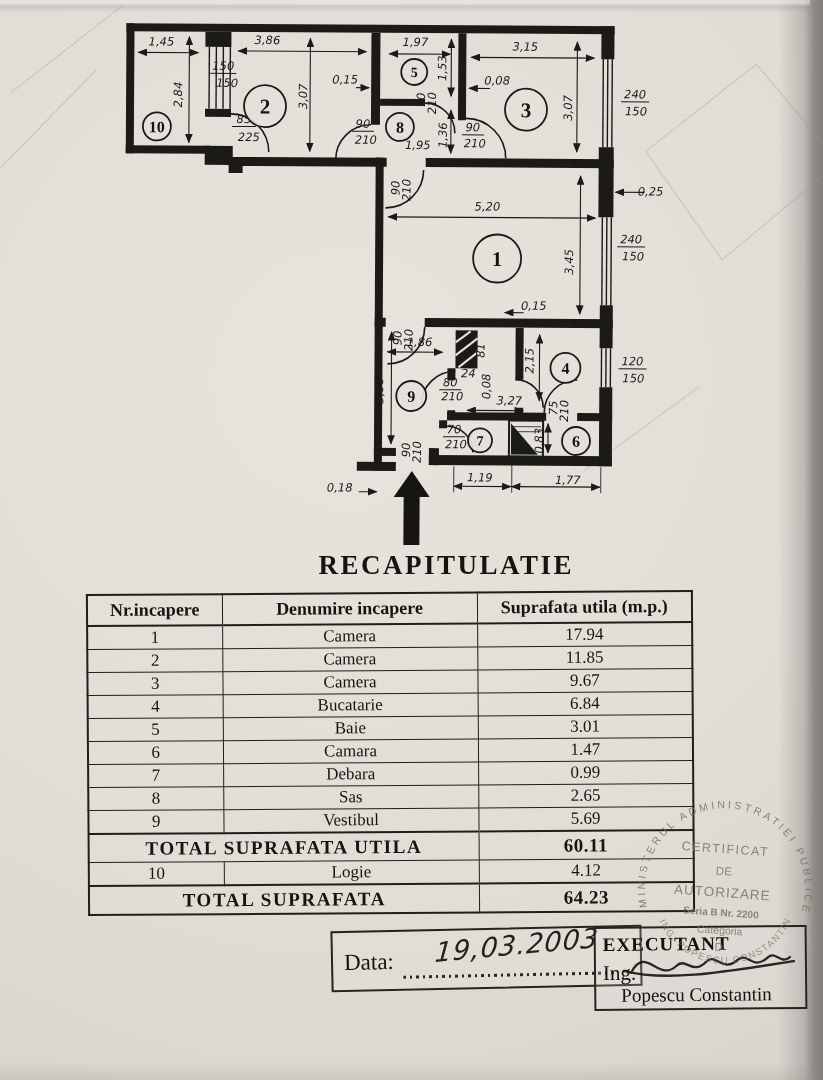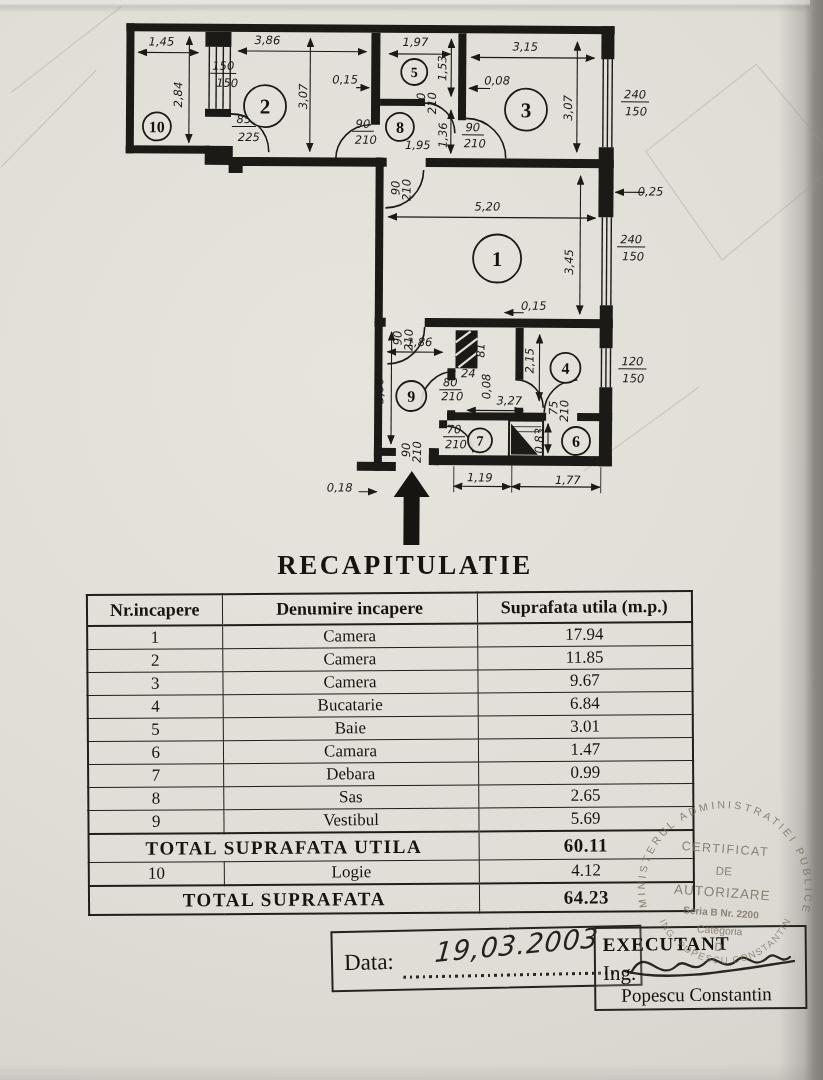--- a/index.html
+++ b/index.html
@@ -23,21 +23,21 @@
   .dim{font-family:"DejaVu Sans",sans-serif;font-style:italic;font-size:11.5px;fill:#1c1a17;text-anchor:middle}
   .dimu{stroke:#1c1a17;stroke-width:1}
   .dline{stroke:#1c1a17;stroke-width:1.1;fill:none}
   .ext{stroke:#1c1a17;stroke-width:.85;fill:none}
   .arc{stroke:#1c1a17;stroke-width:1.6;fill:none}
   .win{stroke:#1c1a17;stroke-width:1.4}
   .roomc{fill:rgba(228,225,219,.92);stroke:#1c1a17;stroke-width:1.8}
   .roomt{font-family:"Liberation Serif",serif;fill:#14120e;text-anchor:middle;font-weight:600}
   .hatchw{stroke:#e4e1db;stroke-width:2.2}
 
-  #page-title{position:absolute;left:228px;top:550px;width:354px;text-align:center;
+  #page-title{position:absolute;left:220px;top:550px;width:354px;text-align:right;
     font-weight:700;font-size:27px;letter-spacing:2.5px;color:#17140f}
 
   table.recap{position:absolute;left:87px;top:592px;width:605px;border-collapse:collapse;
     transform:rotate(-.4deg);table-layout:fixed;background:rgba(226,223,217,.25)}
   table.recap th, table.recap td{border:1.7px solid #211e1a;text-align:center;padding:0;
     font-family:"Liberation Serif",serif;color:#17140f;overflow:hidden;white-space:nowrap}
   table.recap{border:2.6px solid #211e1a}
   table.recap th{height:29px;font-size:18px;font-weight:700;border-bottom-width:2.4px}
   table.recap td{height:22px;font-size:17px}
   tr.total-row td{height:27px;font-size:19px;font-weight:700;letter-spacing:1.6px;border-top-width:2.4px}

